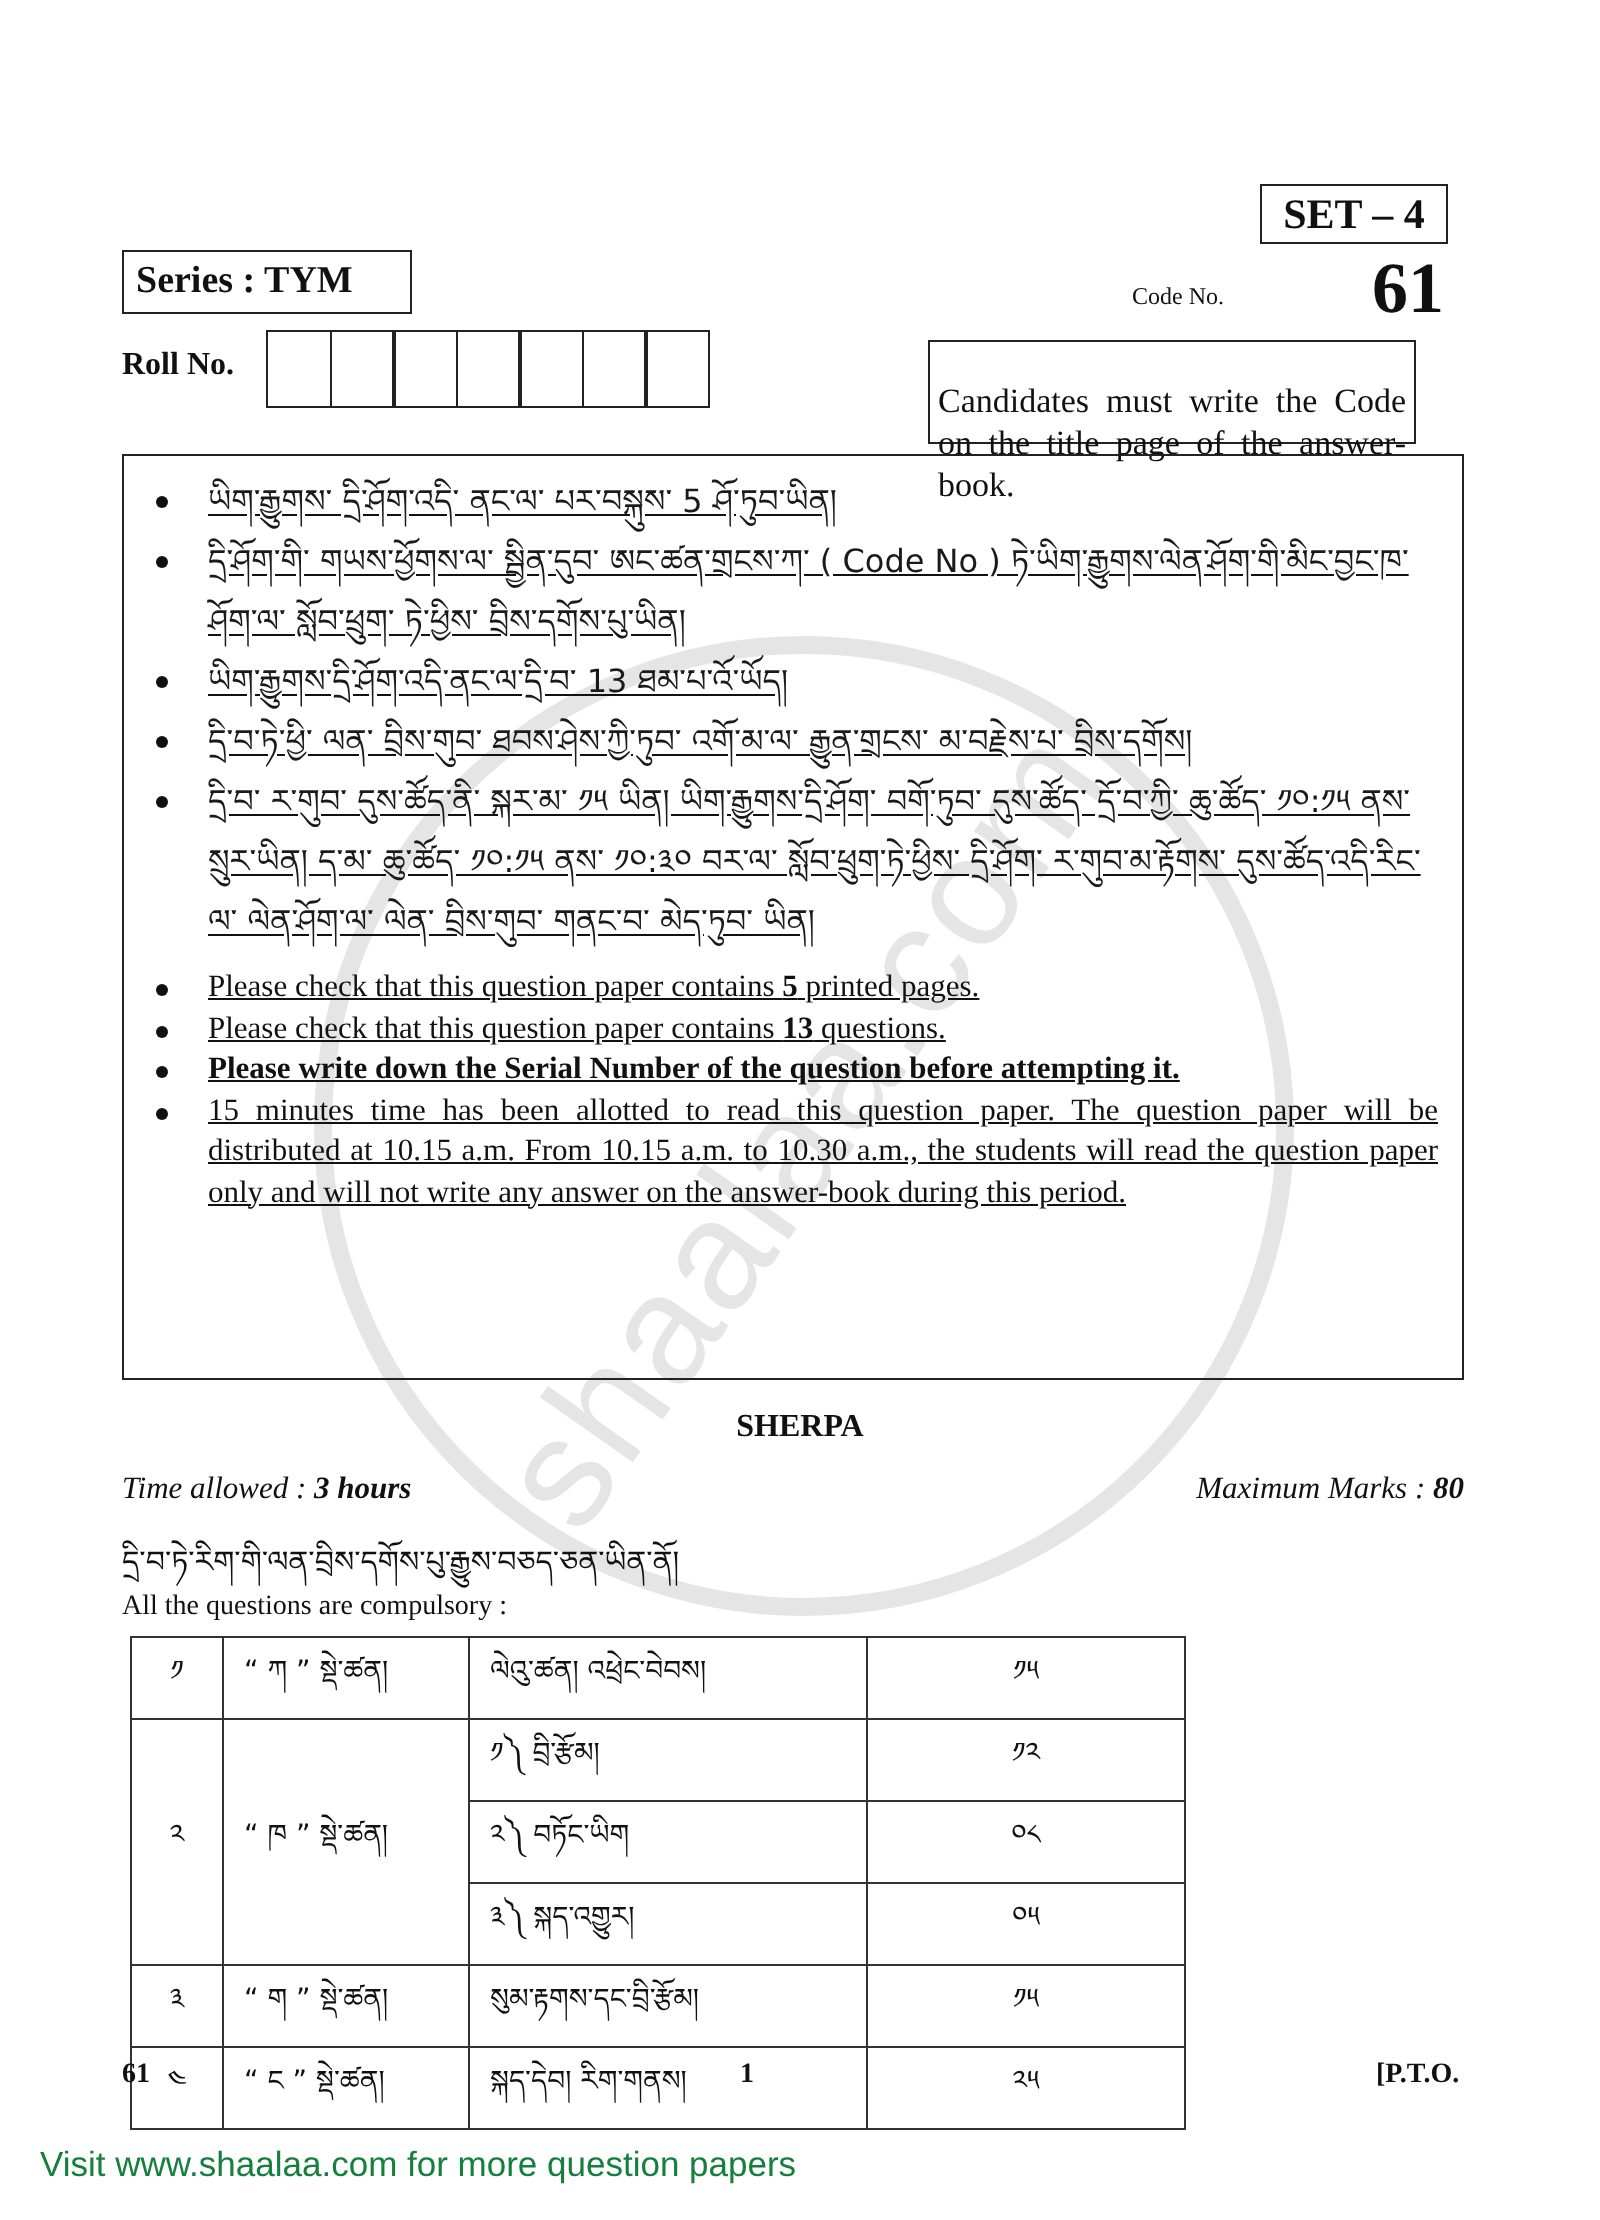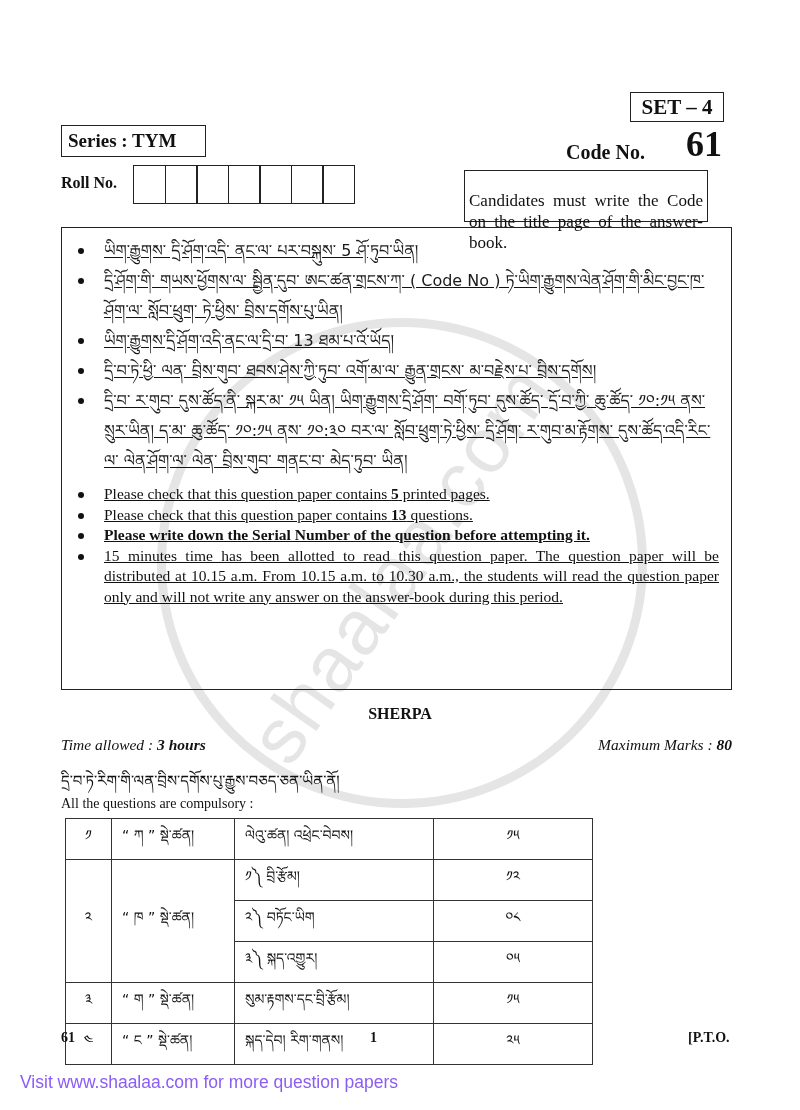--- a/index.html
+++ b/index.html
@@ -9,21 +9,21 @@
     font-family: "Liberation Serif", "DejaVu Serif", serif;
   }
   .abs { position: absolute; }
   .box { position: absolute; border: 1.5px solid #222; box-sizing: border-box; }
 
   
   #set-box { left: 630px; top: 92px; width: 94px; height: 30px;
     font-weight: bold; font-size: 21px; display: flex; align-items: center; justify-content: center; }
   #series-box { left: 61px; top: 125px; width: 145px; height: 32px;
     font-weight: bold; font-size: 19px; display: flex; align-items: center; padding-left: 6px; }
-  #code-label { left: 566px; top: 141px; font-weight: bold; font-size: 20px; }
+  #code-label { left: 566px; top: 141px; font-weight: normal; font-size: 12px; }
   #code-value { left: 686px; top: 126px; font-weight: bold; font-size: 36px; line-height: 36px; }
   #roll-label { left: 61px; top: 174px; font-weight: bold; font-size: 16px; }
   #roll-boxes { left: 133px; top: 165px; height: 39px; display: flex; }
   #roll-boxes .cell { width: 33px; height: 39px; border: 1.5px solid #222; box-sizing: border-box; margin-left: -1.5px; }
   #roll-boxes .cell:first-child { margin-left: 0; }
   #cand-box { left: 464px; top: 170px; width: 244px; height: 52px;
     font-size: 17px; line-height: 21px; padding: 19px 4px 0 4px; text-align: justify; }
 
   
   #instr-box { left: 61px; top: 227px; width: 671px; height: 463px; padding: 8px 12px 0 12px; }
@@ -50,21 +50,21 @@
   #marks-table td { border: 1.2px solid #333; font-size: 14px; font-family: "DejaVu Sans", sans-serif; padding: 0 10px; }
   #marks-table td.num { width: 25px; text-align: center; }
   #marks-table td.sec { width: 102px; }
   #marks-table td.topic { width: 178px; }
   #marks-table td.mark { width: 138px; text-align: center; }
 
   
   #foot-code { left: 61px; top: 1030px; font-weight: bold; font-size: 14px; }
   #foot-page { left: 370px; top: 1030px; font-weight: bold; font-size: 14px; }
   #foot-pto { left: 688px; top: 1030px; font-weight: bold; font-size: 14px; }
-  #visit { left: 20px; top: 1072px; font-family: "Liberation Sans", sans-serif; font-size: 17.5px; color: #8b5cf6; }
+  #visit { left: 20px; top: 1072px; font-family: "Liberation Sans", sans-serif; font-size: 17.5px; color: #15803d; }
 
   
   #watermark { left: 157px; top: 318px; width: 490px; height: 490px; border-radius: 50%;
     border: 9px solid rgba(180,180,180,0.35); box-sizing: border-box; pointer-events: none; }
   #watermark-text { left: 170px; top: 520px; width: 460px; text-align: center;
     transform: rotate(-55deg); font-family: "Liberation Sans", sans-serif; font-size: 78px;
     color: rgba(175,175,175,0.33); pointer-events: none; letter-spacing: 2px; }
 </style>
 </head>
 <body>

